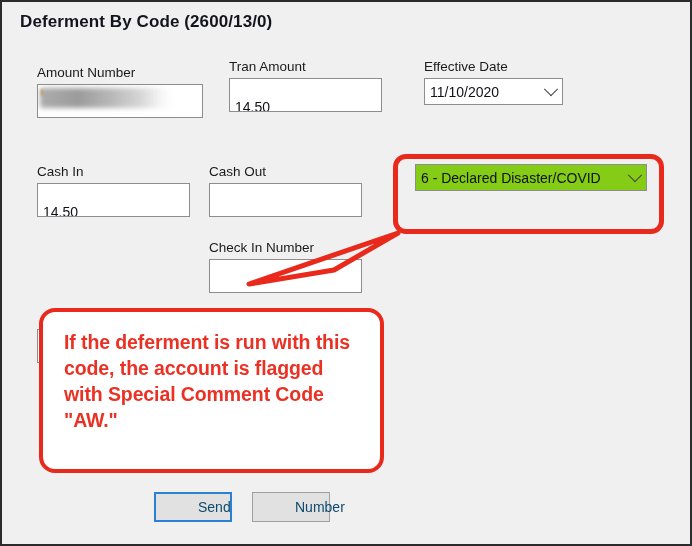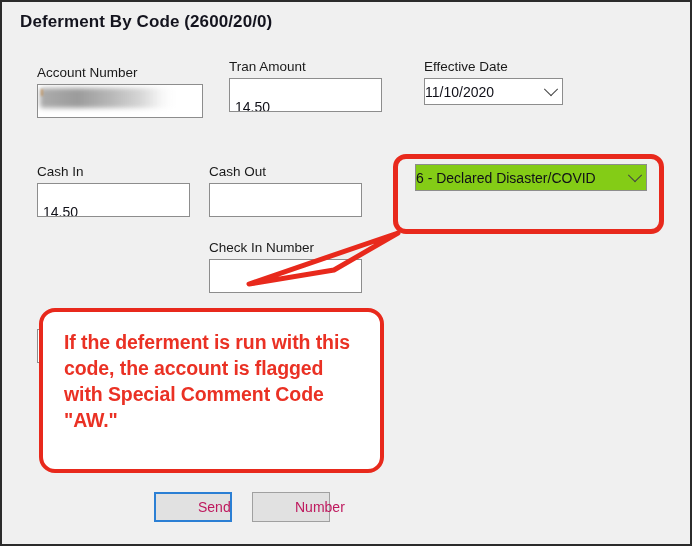--- a/index.html
+++ b/index.html
@@ -109,20 +109,21 @@
     display: flex;
     align-items: center;
     font-size: 14px;
     color: #101018;
     overflow: hidden;
   }
   .combo.white { background: #ffffff; }
   .combo.gray  { background: #84cc16; }
   .combo-text {
     flex: 1 1 auto;
+    padding-left: 5px;
     white-space: nowrap;
     overflow: hidden;
   }
   .combo-arrow {
     flex: 0 0 auto;
     width: 22px;
     text-align: center;
     color: #3a3a3a;
   }
   .chev {
@@ -135,21 +136,21 @@
   }
 
   
   .btn {
     position: absolute;
     box-sizing: border-box;
     height: 30px;
     background: #e1e1e1;
     border: 1px solid #a0a0a0;
     font-size: 14px;
-    color: #be185d;
+    color: #0c4a6e;
     text-align: center;
     line-height: 28px;
     cursor: default;
     padding-left: 42px;
   }
   .btn.default {
     border: 2px solid #2b7fd4;
     line-height: 26px;
   }
 
@@ -186,24 +187,24 @@
     width: 692px;
     height: 546px;
     pointer-events: none;
   }
 </style>
 </head>
 <body>
 
 <div id="app">
 
-  <div class="win-title">Deferment By Code (2600/20/0)</div>
+  <div class="win-title">Deferment By Code (2600/13/0)</div>
 
   <div class="field" style="left:35px; top:63px; width:166px;">
-    <div class="field-label">Account Number</div>
+    <div class="field-label">Amount Number</div>
     <div class="textbox redacted" style="width:166px;">
       <span class="redacted-bar"></span>
       <span class="redacted-tick"></span>
     </div>
   </div>
 
   <div class="field" style="left:227px; top:57px; width:153px;">
     <div class="field-label">Tran Amount</div>
     <div class="textbox" style="width:153px;">14.50</div>
   </div>

